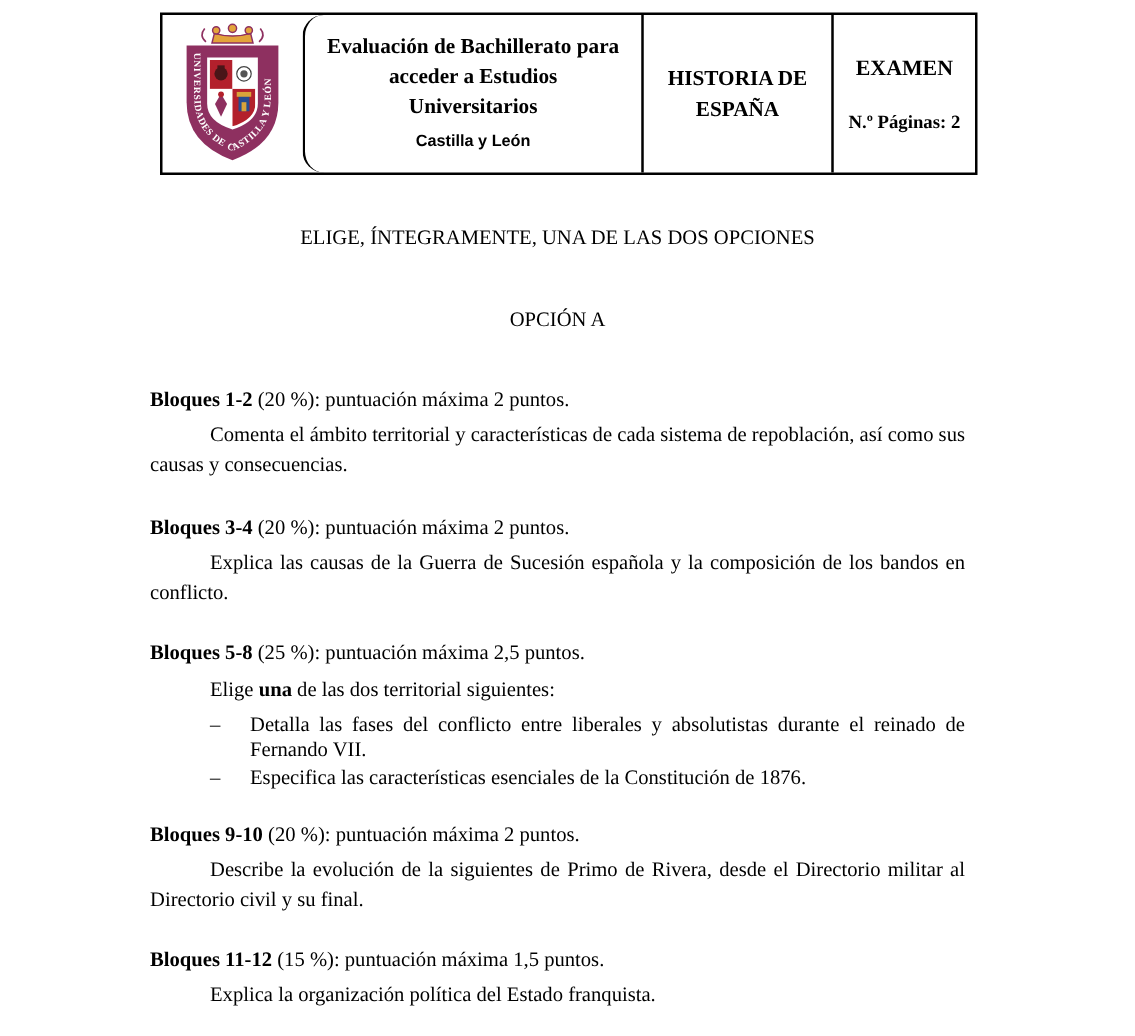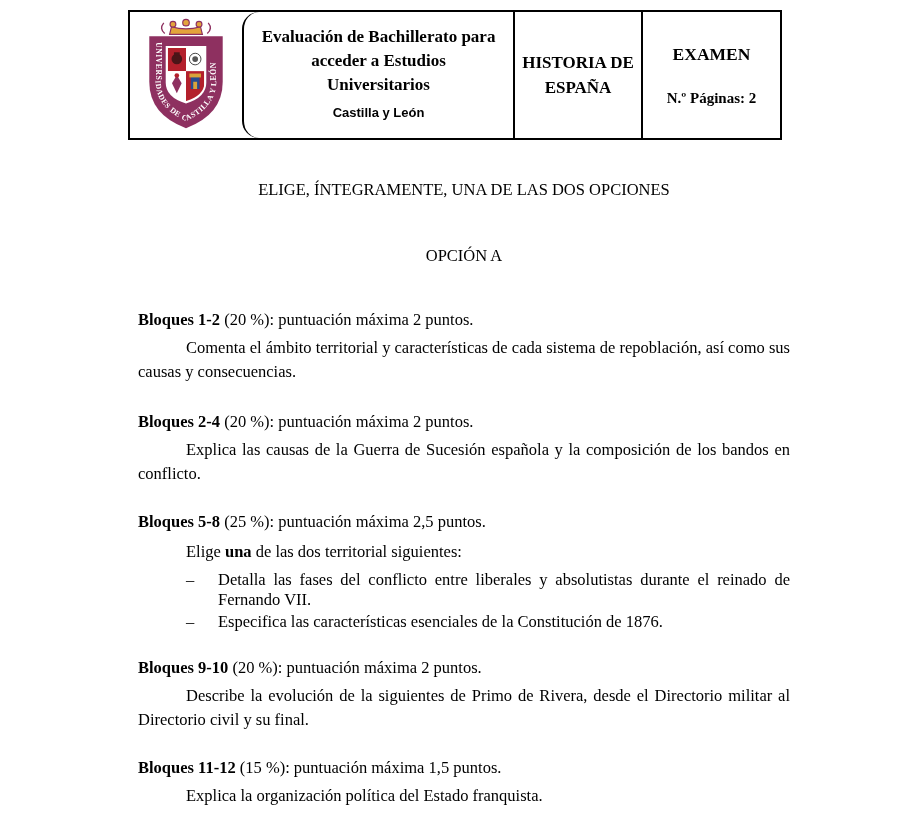--- a/index.html
+++ b/index.html
@@ -22,21 +22,21 @@
     background: #fff;
   }
   .hcell {
     display: flex; flex-direction: column;
     align-items: center; justify-content: center;
     padding: 4px;
   }
   .hcell + .hcell { border-left: 2px solid #000; }
   .cell-logo    { width: 112px; }
   .cell-title   { width: 271px; border-radius: 17px; }
-  .cell-subject { width: 128px; }
+  .cell-subject { width: 152px; }
   .cell-exam    { flex: 1; }
 
   .title-line {
     font-weight: bold; font-size: 17px; line-height: 24px;
     text-align: center; white-space: nowrap;
   }
   .region-name {
     font-family: "Liberation Sans", sans-serif;
     font-weight: bold; font-size: 13px; line-height: 26px;
     margin-top: 3px; text-align: center; white-space: nowrap;
@@ -49,21 +49,21 @@
     font-weight: bold; font-size: 17.5px; line-height: 24px;
     text-align: right;
   }
   .pages-label {
     font-weight: bold; font-size: 15px; line-height: 20px;
     margin-top: 22px; text-align: center; white-space: nowrap;
   }
 
   
   .content {
-    position: absolute; left: 138px; top: 140px; width: 652px;
+    position: absolute; left: 120px; top: 140px; width: 652px;
     font-size: 16.5px; line-height: 24px;
   }
   .instructions { margin-top: 38px; text-align: center; }
   .option-title { margin-top: 42px; text-align: center; }
 
   .sec-head { margin-top: 24px; }
   .sec-head.first  { margin-top: 40px; }
   .sec-head.second { margin-top: 26px; }
   .sec-head b { font-weight: bold; }
 
@@ -152,21 +152,21 @@
   <div class="instructions">ELIGE, ÍNTEGRAMENTE, UNA DE LAS DOS OPCIONES</div>
 
   <div class="option-title">OPCIÓN A</div>
 
   <div>
     <div class="sec-head first"><b>Bloques 1-2</b><span> (20 %): puntuación máxima 2 puntos.</span></div>
     <div class="sec-body">Comenta el ámbito territorial y características de cada sistema de repoblación, así como sus causas y consecuencias.</div>
   </div>
 
   <div>
-    <div class="sec-head second"><b>Bloques 2-4</b><span> (20 %): puntuación máxima 2 puntos.</span></div>
+    <div class="sec-head second"><b>Bloques 3-4</b><span> (20 %): puntuación máxima 2 puntos.</span></div>
     <div class="sec-body">Explica las causas de la Guerra de Sucesión española y la composición de los bandos en conflicto.</div>
   </div>
 
   <div>
     <div class="sec-head"><b>Bloques 5-8</b><span> (25 %): puntuación máxima 2,5 puntos.</span></div>
     <div class="sec-intro"><span>Elige </span><b>una</b><span> de las dos territorial siguientes:</span></div>
     <div class="bullet-list">
       <div class="bullet-item">
         <span class="bullet-marker">–</span>
         <span class="bullet-text">Detalla las fases del conflicto entre liberales y absolutistas durante el reinado de Fernando VII.</span>

